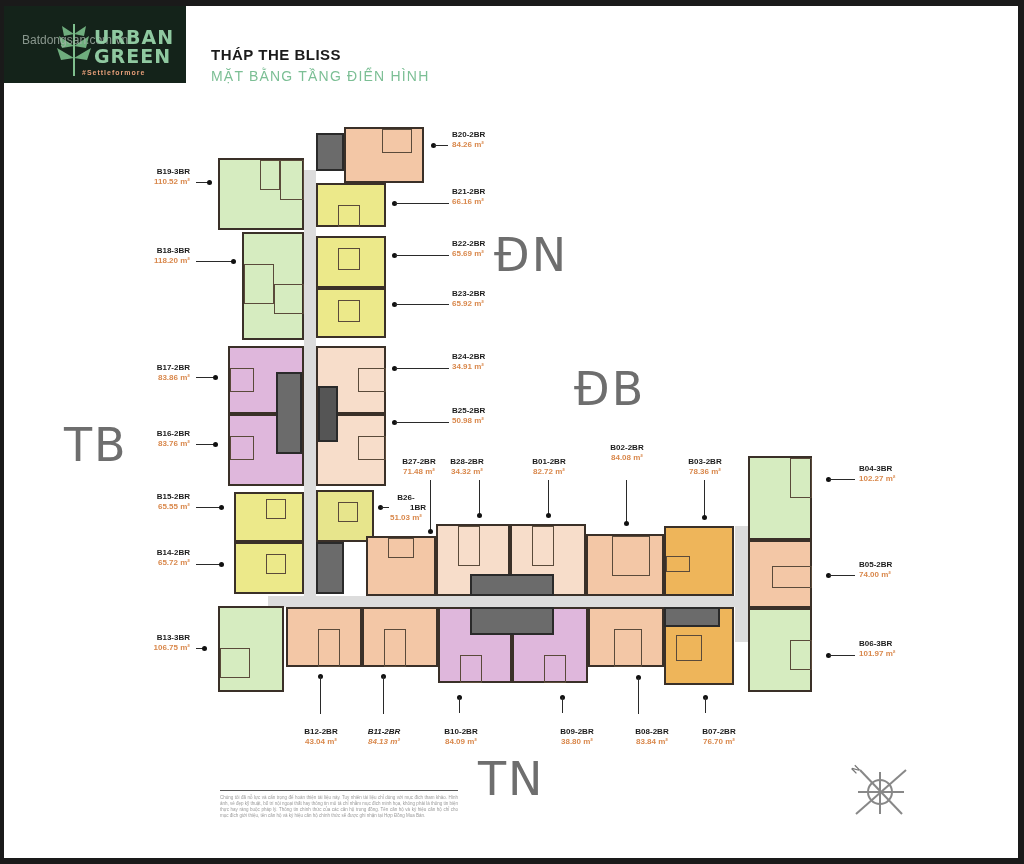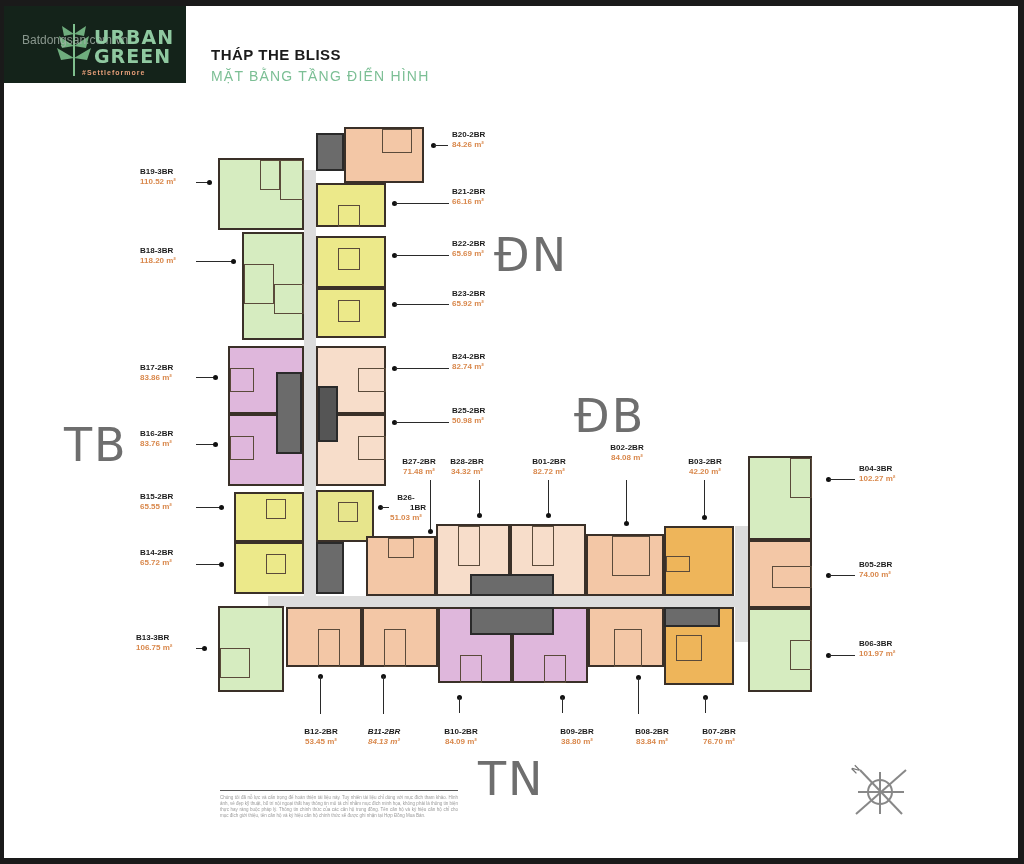--- a/index.html
+++ b/index.html
@@ -16,21 +16,21 @@
   .title2{position:absolute;left:211px;top:68px;font-size:14px;color:#7cbf95;letter-spacing:1.2px;}
 
   .unit{position:absolute;border:2px solid #3a3028;box-sizing:border-box;}
   .core{position:absolute;background:#6b6b6b;border:2px solid #2a2a2a;box-sizing:border-box;}
   .corr{position:absolute;background:#dcdcdc;}
   .room{position:absolute;border:1px solid #5a4a3a;box-sizing:border-box;}
 
   .lbl{position:absolute;font-size:8px;line-height:10px;font-weight:bold;}
   .lbl .code{color:#1b1b1b;display:block;}
   .lbl .area{color:#d9884c;display:block;}
-  .lbl.r{text-align:left;}
+  .lbl.r{text-align:right;}
   .lbl.c{text-align:center;}
   .lead{position:absolute;background:#2a2a2a;}
   .dot{position:absolute;width:5px;height:5px;border-radius:50%;background:#111;}
 
   .orient{position:absolute;color:#6e6e6e;font-size:46px;font-family:"DejaVu Sans",sans-serif;letter-spacing:2px;}
   .disc-line{position:absolute;left:220px;top:790px;width:238px;height:1px;background:#555;}
   .disc{position:absolute;left:220px;top:795px;width:238px;font-size:4.5px;line-height:6px;color:#999;text-align:justify;}
   .compass{position:absolute;left:846px;top:758px;}
 </style>
 </head>
@@ -228,21 +228,21 @@
 
 <div class="lbl" style="left:452px;top:289px;width:60px;">
     <span class="code">B23-2BR</span>
     <span class="area">65.92 m²</span>
   </div>
 <div class="dot" style="left:392px;top:302px;"></div>
 <div class="lead" style="left:395px;top:304px;width:54px;height:1px;"></div>
 
 <div class="lbl" style="left:452px;top:352px;width:60px;">
     <span class="code">B24-2BR</span>
-    <span class="area">82.74 m²</span>
+    <span class="area">34.91 m²</span>
   </div>
 <div class="dot" style="left:392px;top:366px;"></div>
 <div class="lead" style="left:395px;top:368px;width:54px;height:1px;"></div>
 
 <div class="lbl" style="left:452px;top:406px;width:60px;">
     <span class="code">B25-2BR</span>
     <span class="area">50.98 m²</span>
   </div>
 <div class="dot" style="left:392px;top:420px;"></div>
 <div class="lead" style="left:395px;top:422px;width:54px;height:1px;"></div>
@@ -278,21 +278,21 @@
 
 <div class="lbl c" style="left:602px;top:443px;width:50px;">
     <span class="code">B02-2BR</span>
     <span class="area">84.08 m²</span>
   </div>
 <div class="lead" style="left:626px;top:480px;width:1px;height:44px;"></div>
 <div class="dot" style="left:624px;top:521px;"></div>
 
 <div class="lbl c" style="left:680px;top:457px;width:50px;">
     <span class="code">B03-2BR</span>
-    <span class="area">42.20 m²</span>
+    <span class="area">78.36 m²</span>
   </div>
 <div class="lead" style="left:704px;top:480px;width:1px;height:38px;"></div>
 <div class="dot" style="left:702px;top:515px;"></div>
 
 <div class="lbl" style="left:859px;top:464px;width:60px;">
     <span class="code">B04-3BR</span>
     <span class="area">102.27 m²</span>
   </div>
 <div class="dot" style="left:826px;top:477px;"></div>
 <div class="lead" style="left:829px;top:479px;width:26px;height:1px;"></div>
@@ -308,21 +308,21 @@
     <span class="code">B06-3BR</span>
     <span class="area">101.97 m²</span>
   </div>
 <div class="dot" style="left:826px;top:653px;"></div>
 <div class="lead" style="left:829px;top:655px;width:26px;height:1px;"></div>
 
 <div class="dot" style="left:318px;top:674px;"></div>
 <div class="lead" style="left:320px;top:676px;width:1px;height:38px;"></div>
 <div class="lbl c" style="left:296px;top:727px;width:50px;">
     <span class="code">B12-2BR</span>
-    <span class="area">53.45 m²</span>
+    <span class="area">43.04 m²</span>
   </div>
 
 <div class="dot" style="left:381px;top:674px;"></div>
 <div class="lead" style="left:383px;top:676px;width:1px;height:38px;"></div>
 <div class="lbl c" style="left:359px;top:727px;width:50px;font-style:italic;">
     <span class="code">B11-2BR</span>
     <span class="area">84.13 m²</span>
   </div>
 
 <div class="dot" style="left:457px;top:695px;"></div>
@@ -348,21 +348,21 @@
 
 <div class="dot" style="left:703px;top:695px;"></div>
 <div class="lead" style="left:705px;top:697px;width:1px;height:16px;"></div>
 <div class="lbl c" style="left:694px;top:727px;width:50px;">
     <span class="code">B07-2BR</span>
     <span class="area">76.70 m²</span>
   </div>
 
 <div class="orient" style="left:494px;top:228px;text-align:center;">ĐN</div>
 <div class="orient" style="left:64px;top:378px;margin-top:40px;">TB</div>
-<div class="orient" style="left:574px;top:389px;text-align:right;">ĐB</div>
+<div class="orient" style="left:574px;top:362px;text-align:right;">ĐB</div>
 <div class="orient" style="left:478px;top:752px;">TN</div>
 
 <div class="disc-line"></div>
 <div class="disc">Chúng tôi đã nỗ lực và cẩn trọng để hoàn thiện tài liệu này. Tuy nhiên tài liệu chỉ dùng với mục đích tham khảo. Hình ảnh, vẻ đẹp kỹ thuật, bố trí nội ngoại thất hay thông tin mô tả chỉ nhằm mục đích minh họa, không phải là thông tin biện thực hay ràng buộc pháp lý. Thông tin chính thức của các căn hộ trong đồng. Tên căn hộ và ký hiệu căn hộ chỉ cho mục đích giới thiệu, tên căn hộ và ký hiệu căn hộ chính thức sẽ được ghi nhận tại Hợp Đồng Mua Bán.</div>
 
 <div class="compass">
   <svg width="66" height="60" viewBox="0 0 66 60">
     <g stroke="#888" stroke-width="2" fill="none">
       <circle cx="34" cy="34" r="12"></circle>
       <line x1="10" y1="56" x2="60" y2="12"></line>

